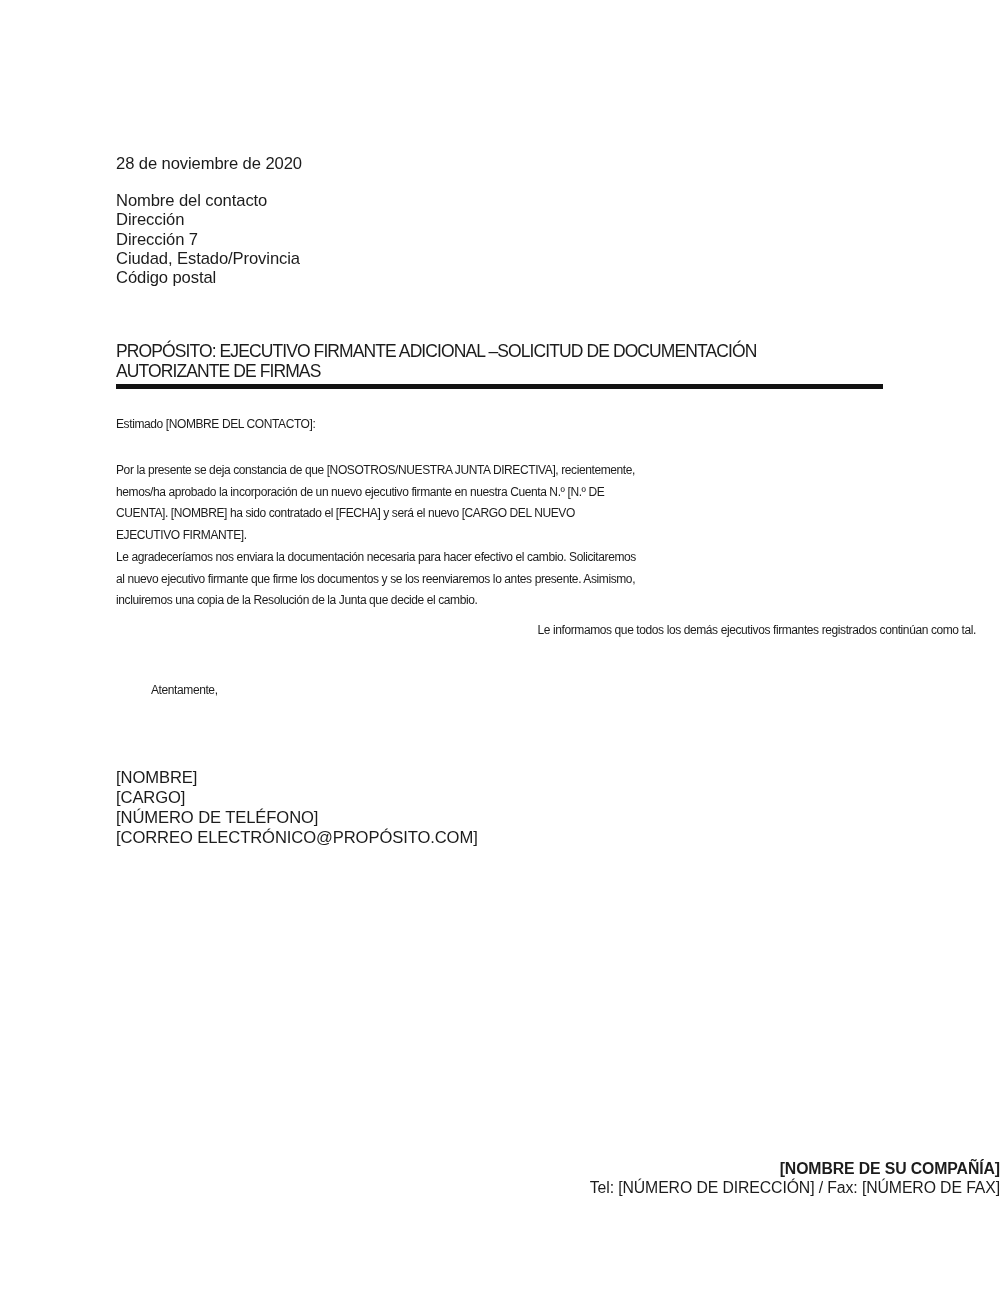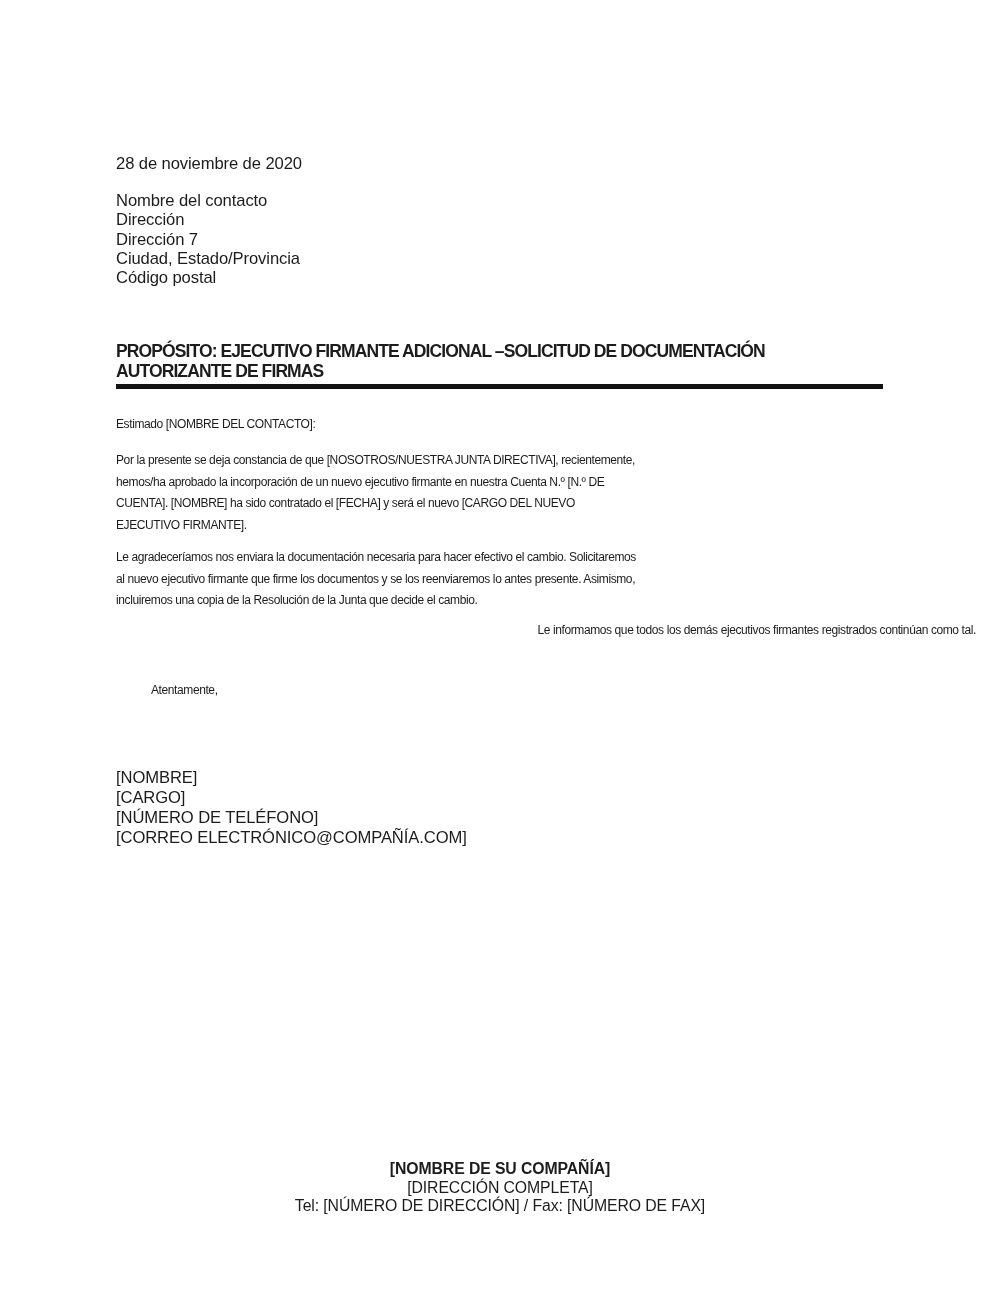--- a/index.html
+++ b/index.html
@@ -24,45 +24,45 @@
     font-size: 12px;
     line-height: 21.6px;
     letter-spacing: -0.4px;
     width: 860px;
   }
   .date-block      { top: 154px; }
   .recipient-block { top: 191px; }
   .subject-block {
     top: 342px;
     font-size: 17.5px;
-    font-weight: 700;
+    font-weight: 400;
     line-height: 19.5px;
     letter-spacing: -0.9px;
     width: 860px;
   }
   .subject-rule {
     position: absolute;
     left: 116px;
     top: 384px;
     width: 767px;
     height: 5px;
     background: #121212;
   }
   .salutation-block { top: 414px; }
-  .para-1  { top: 450px; }
+  .para-1  { top: 460px; }
   .para-2  { top: 547px; }
   .para-3  { top: 620px; text-align: right; }
   .closing-block { top: 680px; margin-left: 35px; }
   .signature-block { top: 768px; line-height: 20px; }
   .footer-block {
     position: absolute;
     left: 0;
     top: 1160px;
     width: 100%;
-    text-align: center;
+    text-align: right;
     font-size: 15.8px;
     line-height: 18.6px;
     letter-spacing: -0.1px;
   }
   .footer-company { font-weight: 700; }
 </style>
 </head>
 <body>
 
 <div class="page">
@@ -91,21 +91,20 @@
 al nuevo ejecutivo firmante que firme los documentos y se los reenviaremos lo antes presente. Asimismo,
 incluiremos una copia de la Resolución de la Junta que decide el cambio.</div>
 
   <div class="block condensed para-3">Le informamos que todos los demás ejecutivos firmantes registrados continúan como tal.</div>
 
   <div class="block condensed closing-block">Atentamente,</div>
 
   <div class="block regular signature-block">[NOMBRE]
 [CARGO]
 [NÚMERO DE TELÉFONO]
-[CORREO ELECTRÓNICO@COMPAÑÍA.COM]</div>
+[CORREO ELECTRÓNICO@PROPÓSITO.COM]</div>
 
   <div class="footer-block">
     <div class="footer-company">[NOMBRE DE SU COMPAÑÍA]</div>
-    <div>[DIRECCIÓN COMPLETA]</div>
     <div>Tel: [NÚMERO DE DIRECCIÓN] / Fax: [NÚMERO DE FAX]</div>
   </div>
 
 </div>
 
 </body></html>

